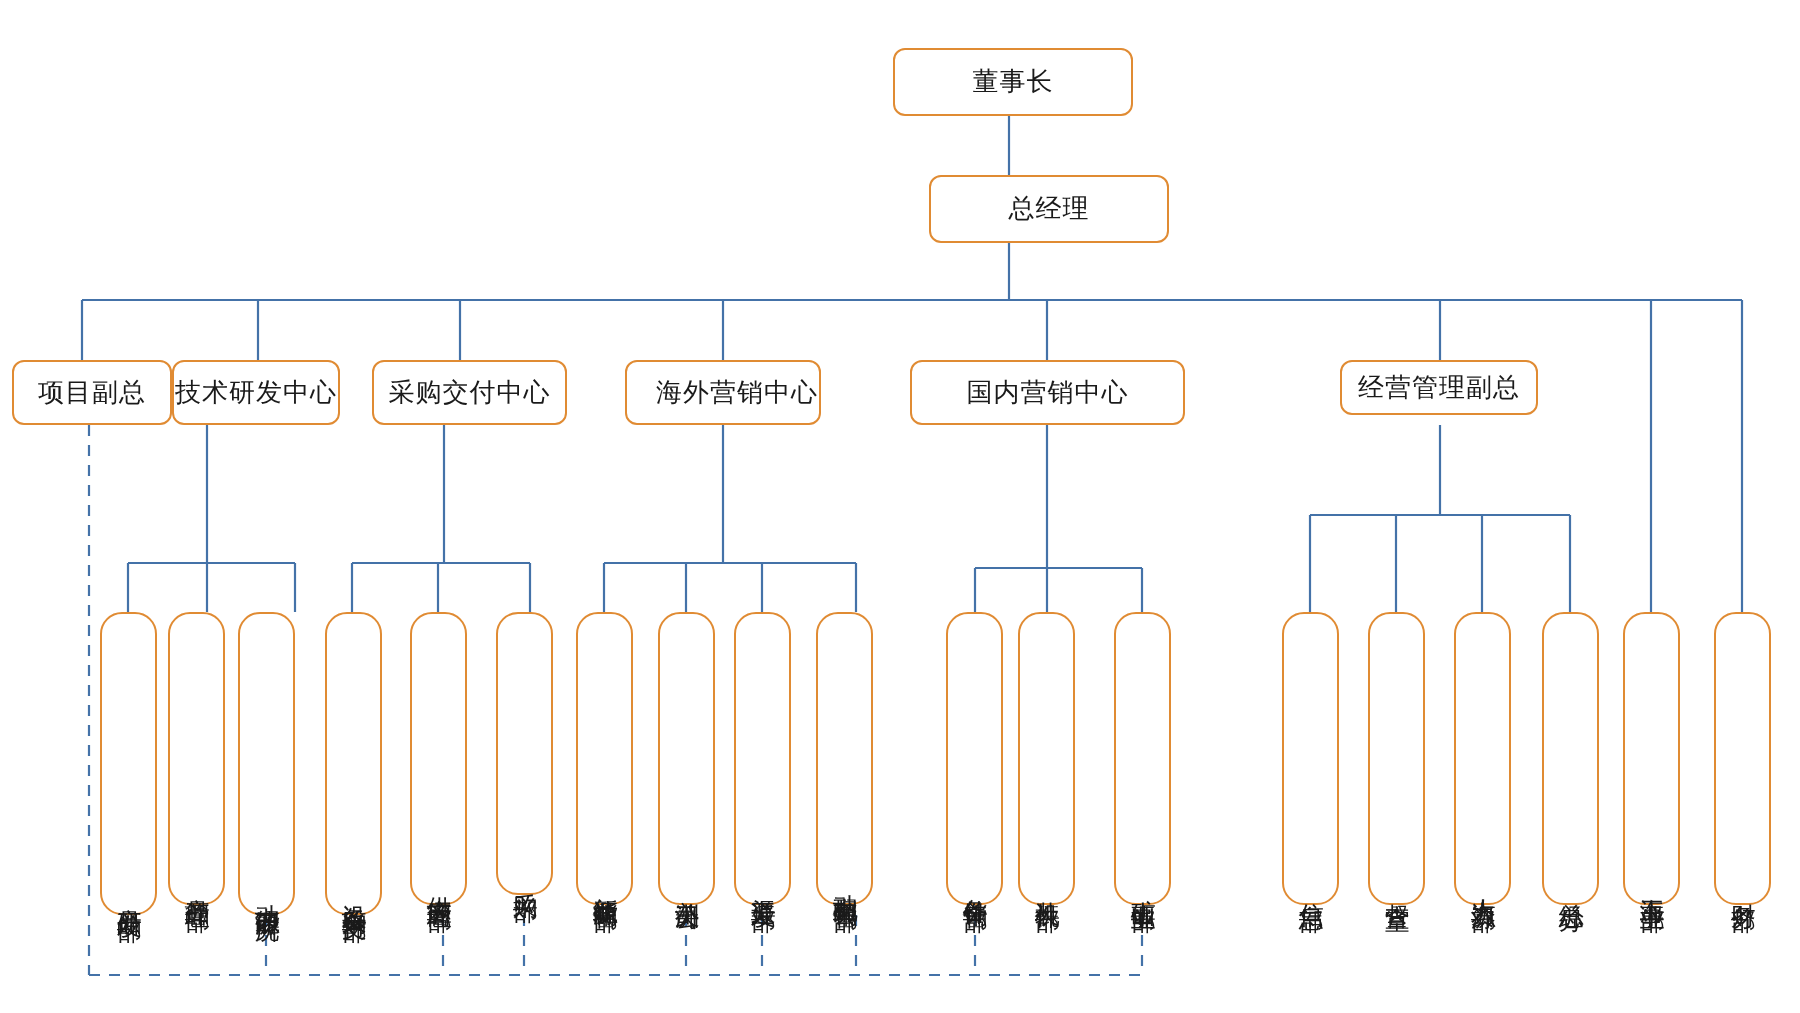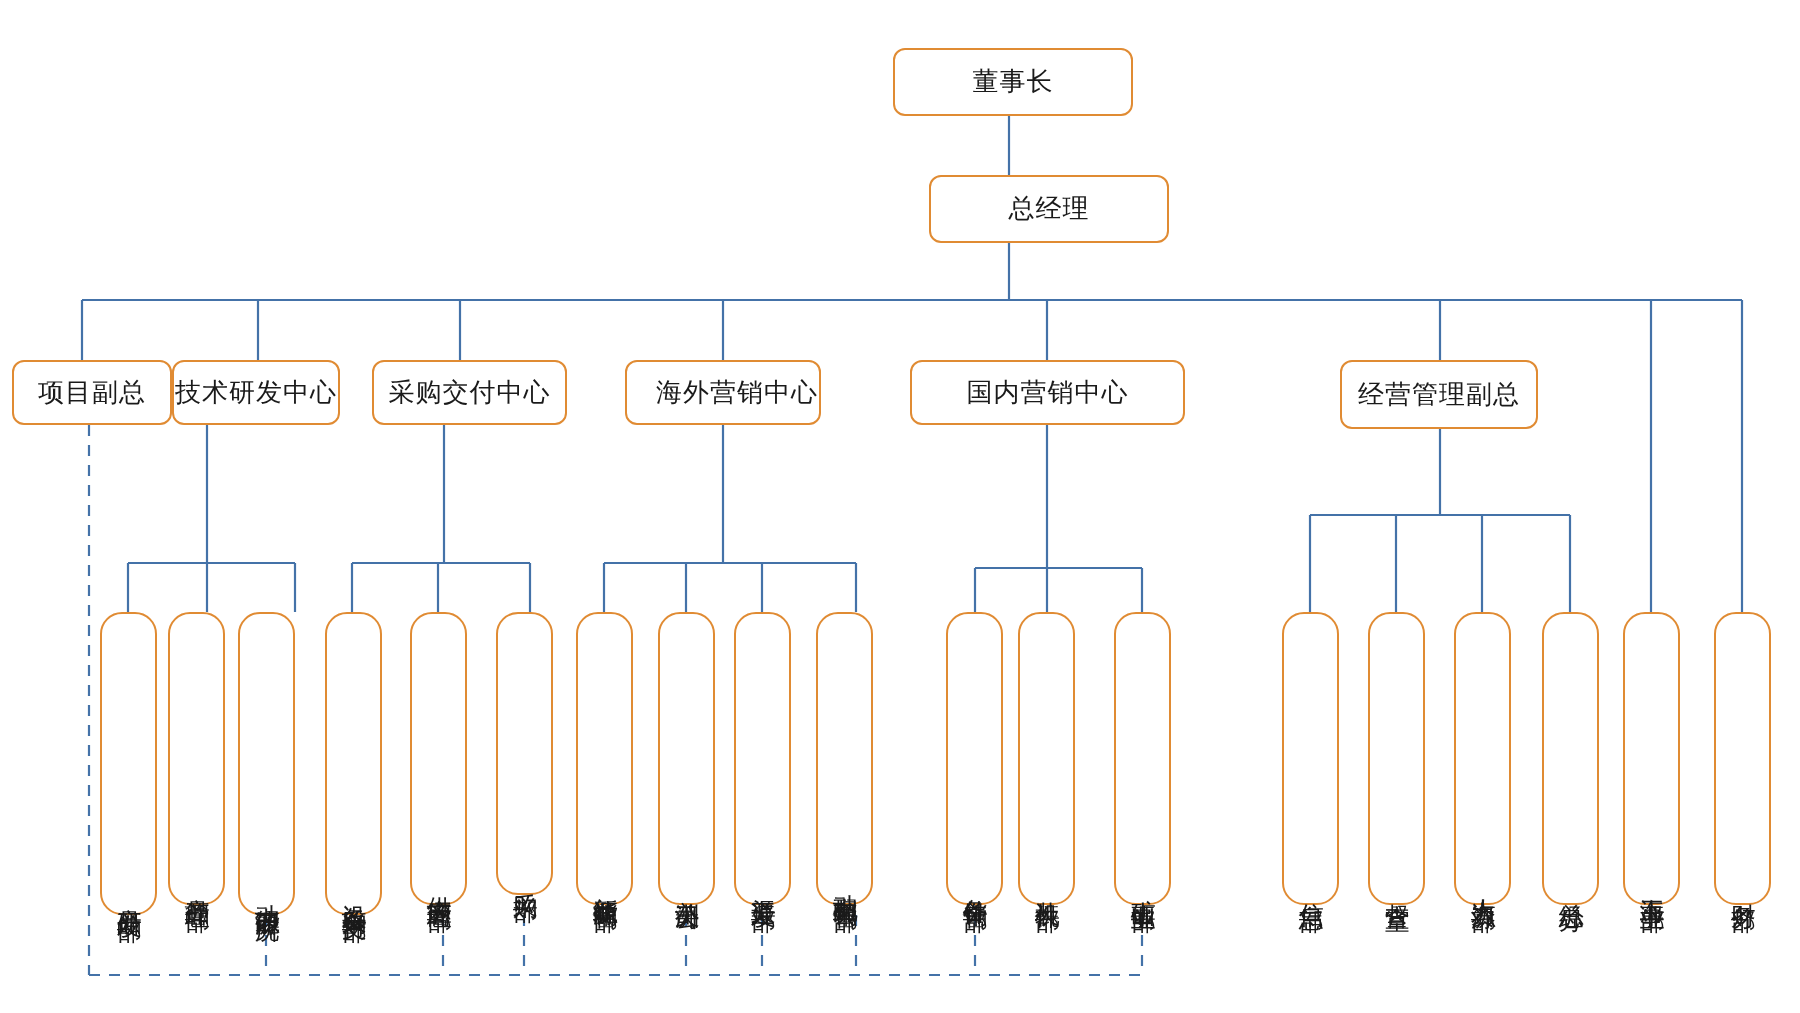--- a/index.html
+++ b/index.html
@@ -145,21 +145,21 @@
   </div>
 
   <div class="node h-node" style="left:625px;top:360px;width:196px;height:65px;padding-left:28px;">
     <span class="lbl">海外营销中心</span>
   </div>
 
   <div class="node h-node" style="left:910px;top:360px;width:275px;height:65px;">
     <span class="lbl">国内营销中心</span>
   </div>
 
-  <div class="node h-node" style="left:1340px;top:360px;width:198px;height:69px;">
+  <div class="node h-node" style="left:1340px;top:360px;width:198px;height:55px;">
     <span class="lbl">经营管理副总</span>
   </div>
 
   <div class="node v-node" style="left:100px;top:612px;width:57px;height:303px;">
     <span class="lbl">产品研发部</span>
   </div>
 
   <div class="node v-node" style="left:168px;top:612px;width:57px;height:293px;">
     <span class="lbl">产品管理部</span>
   </div>

